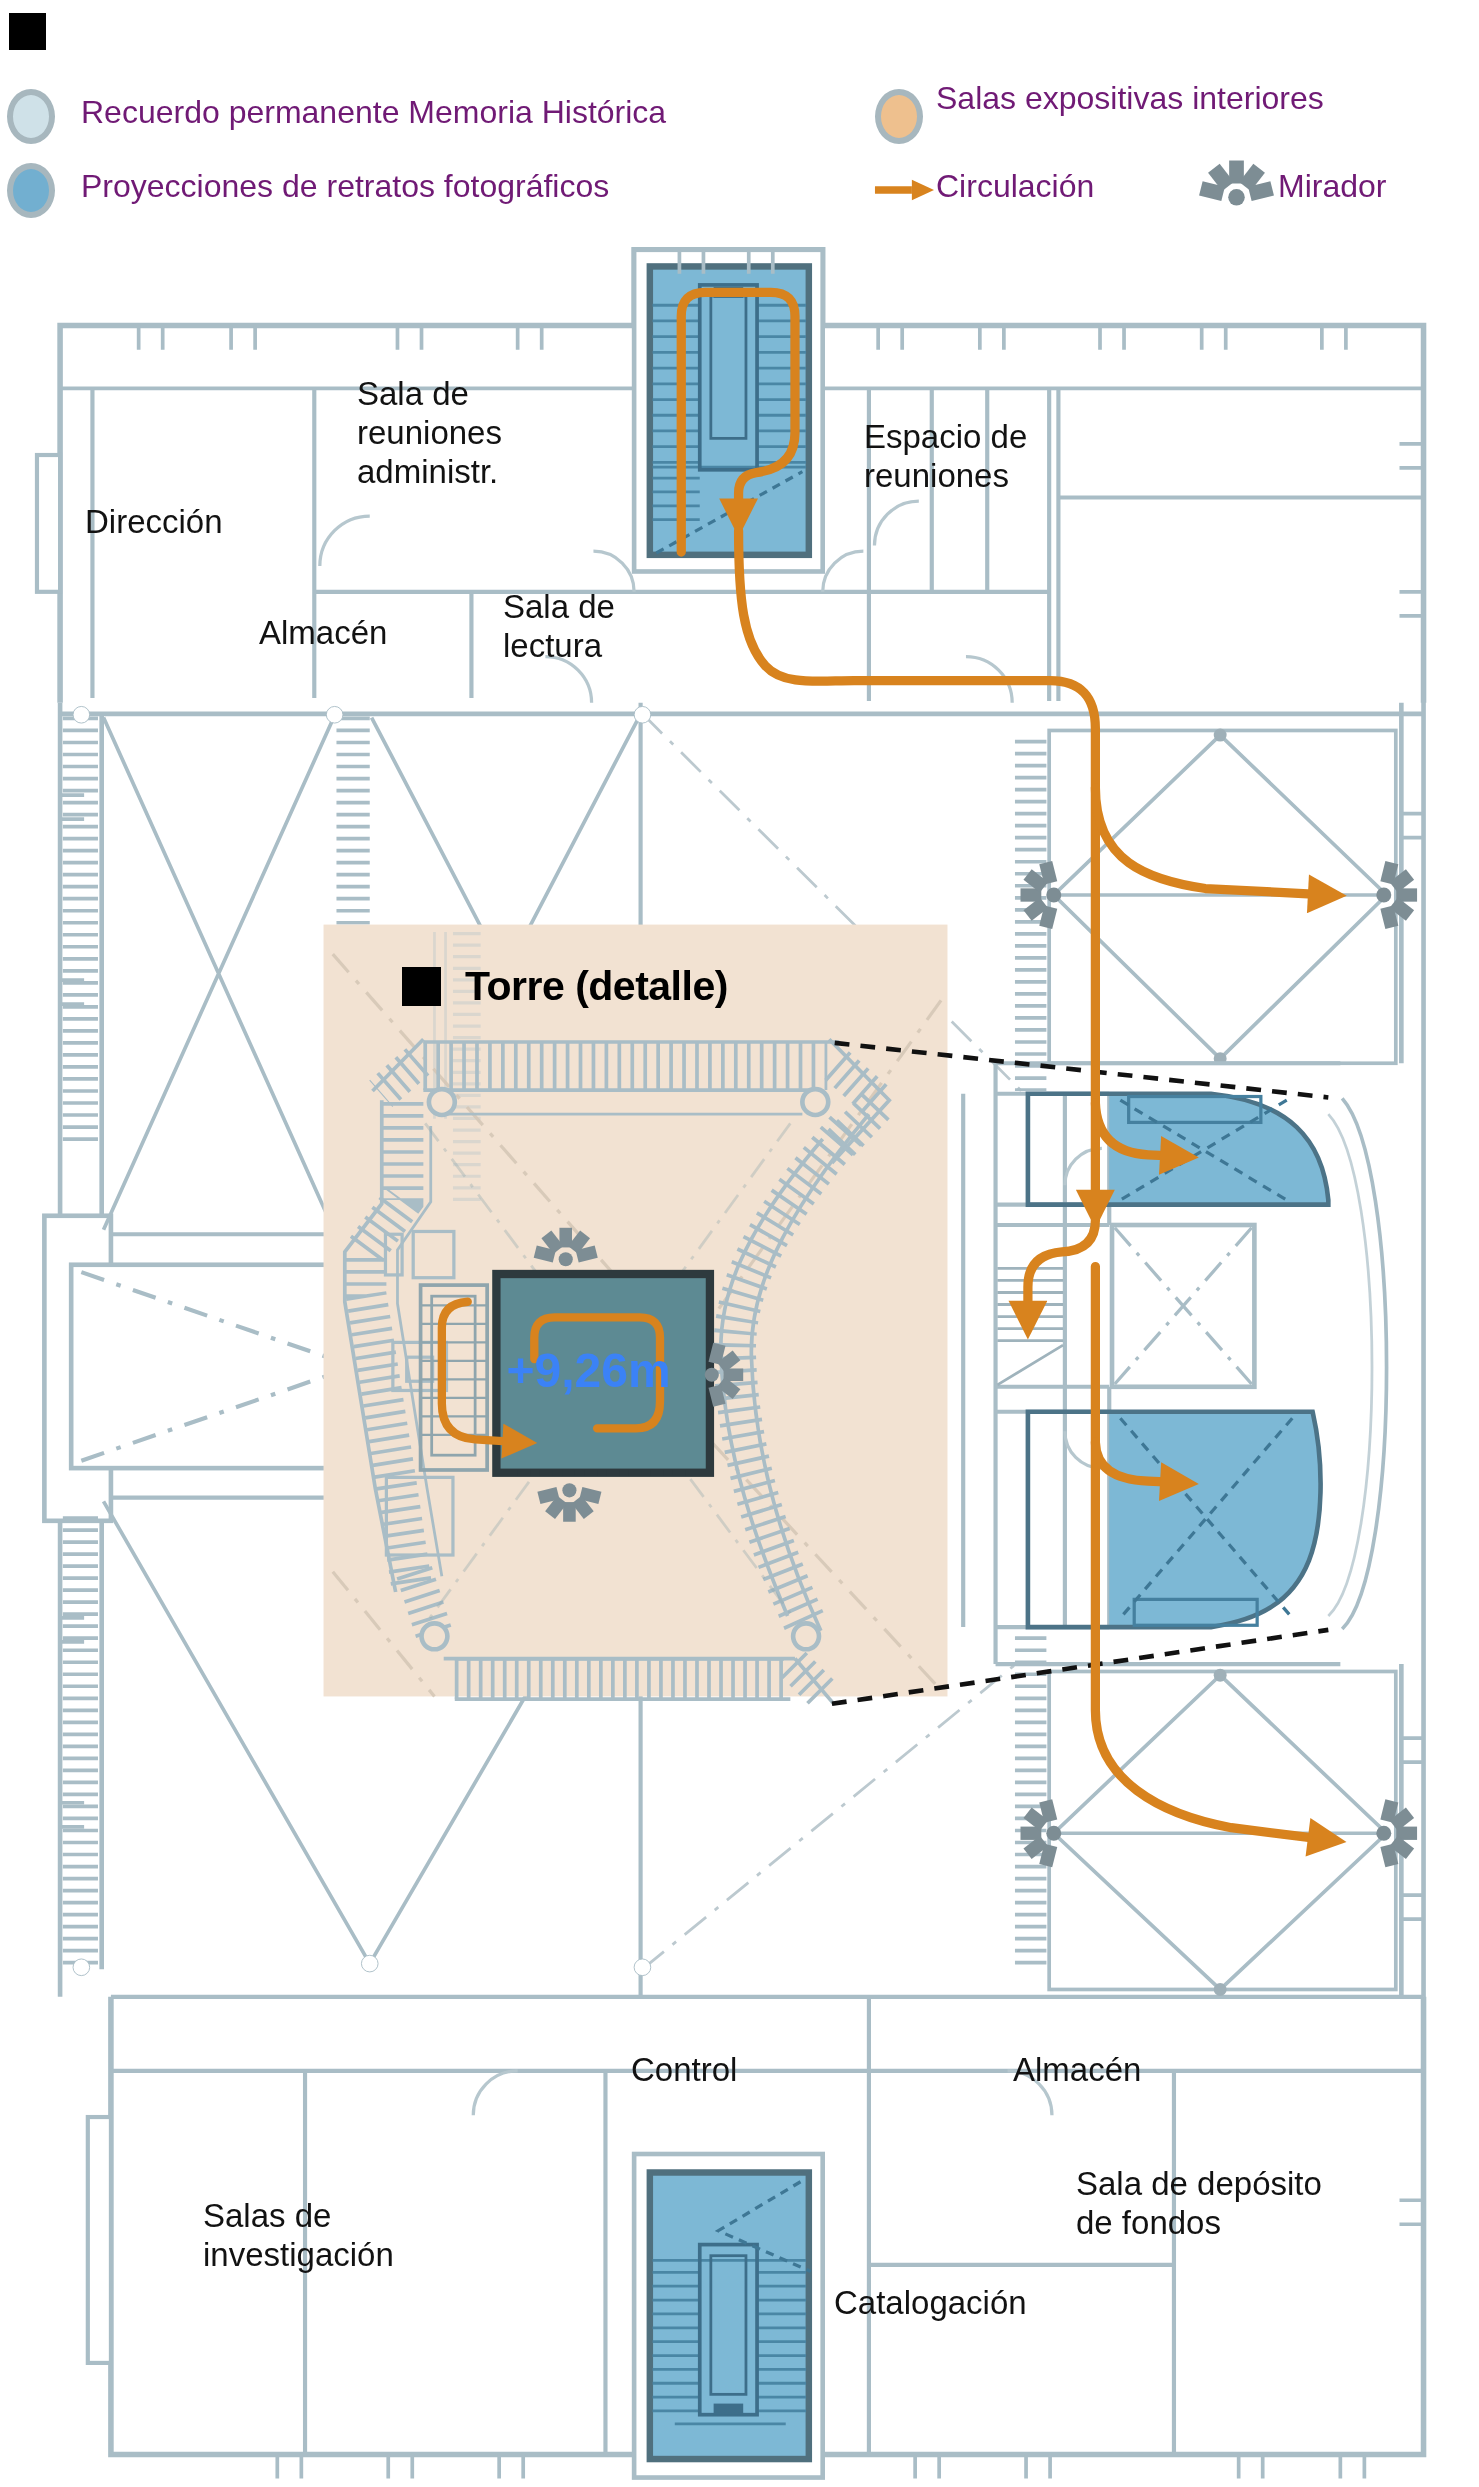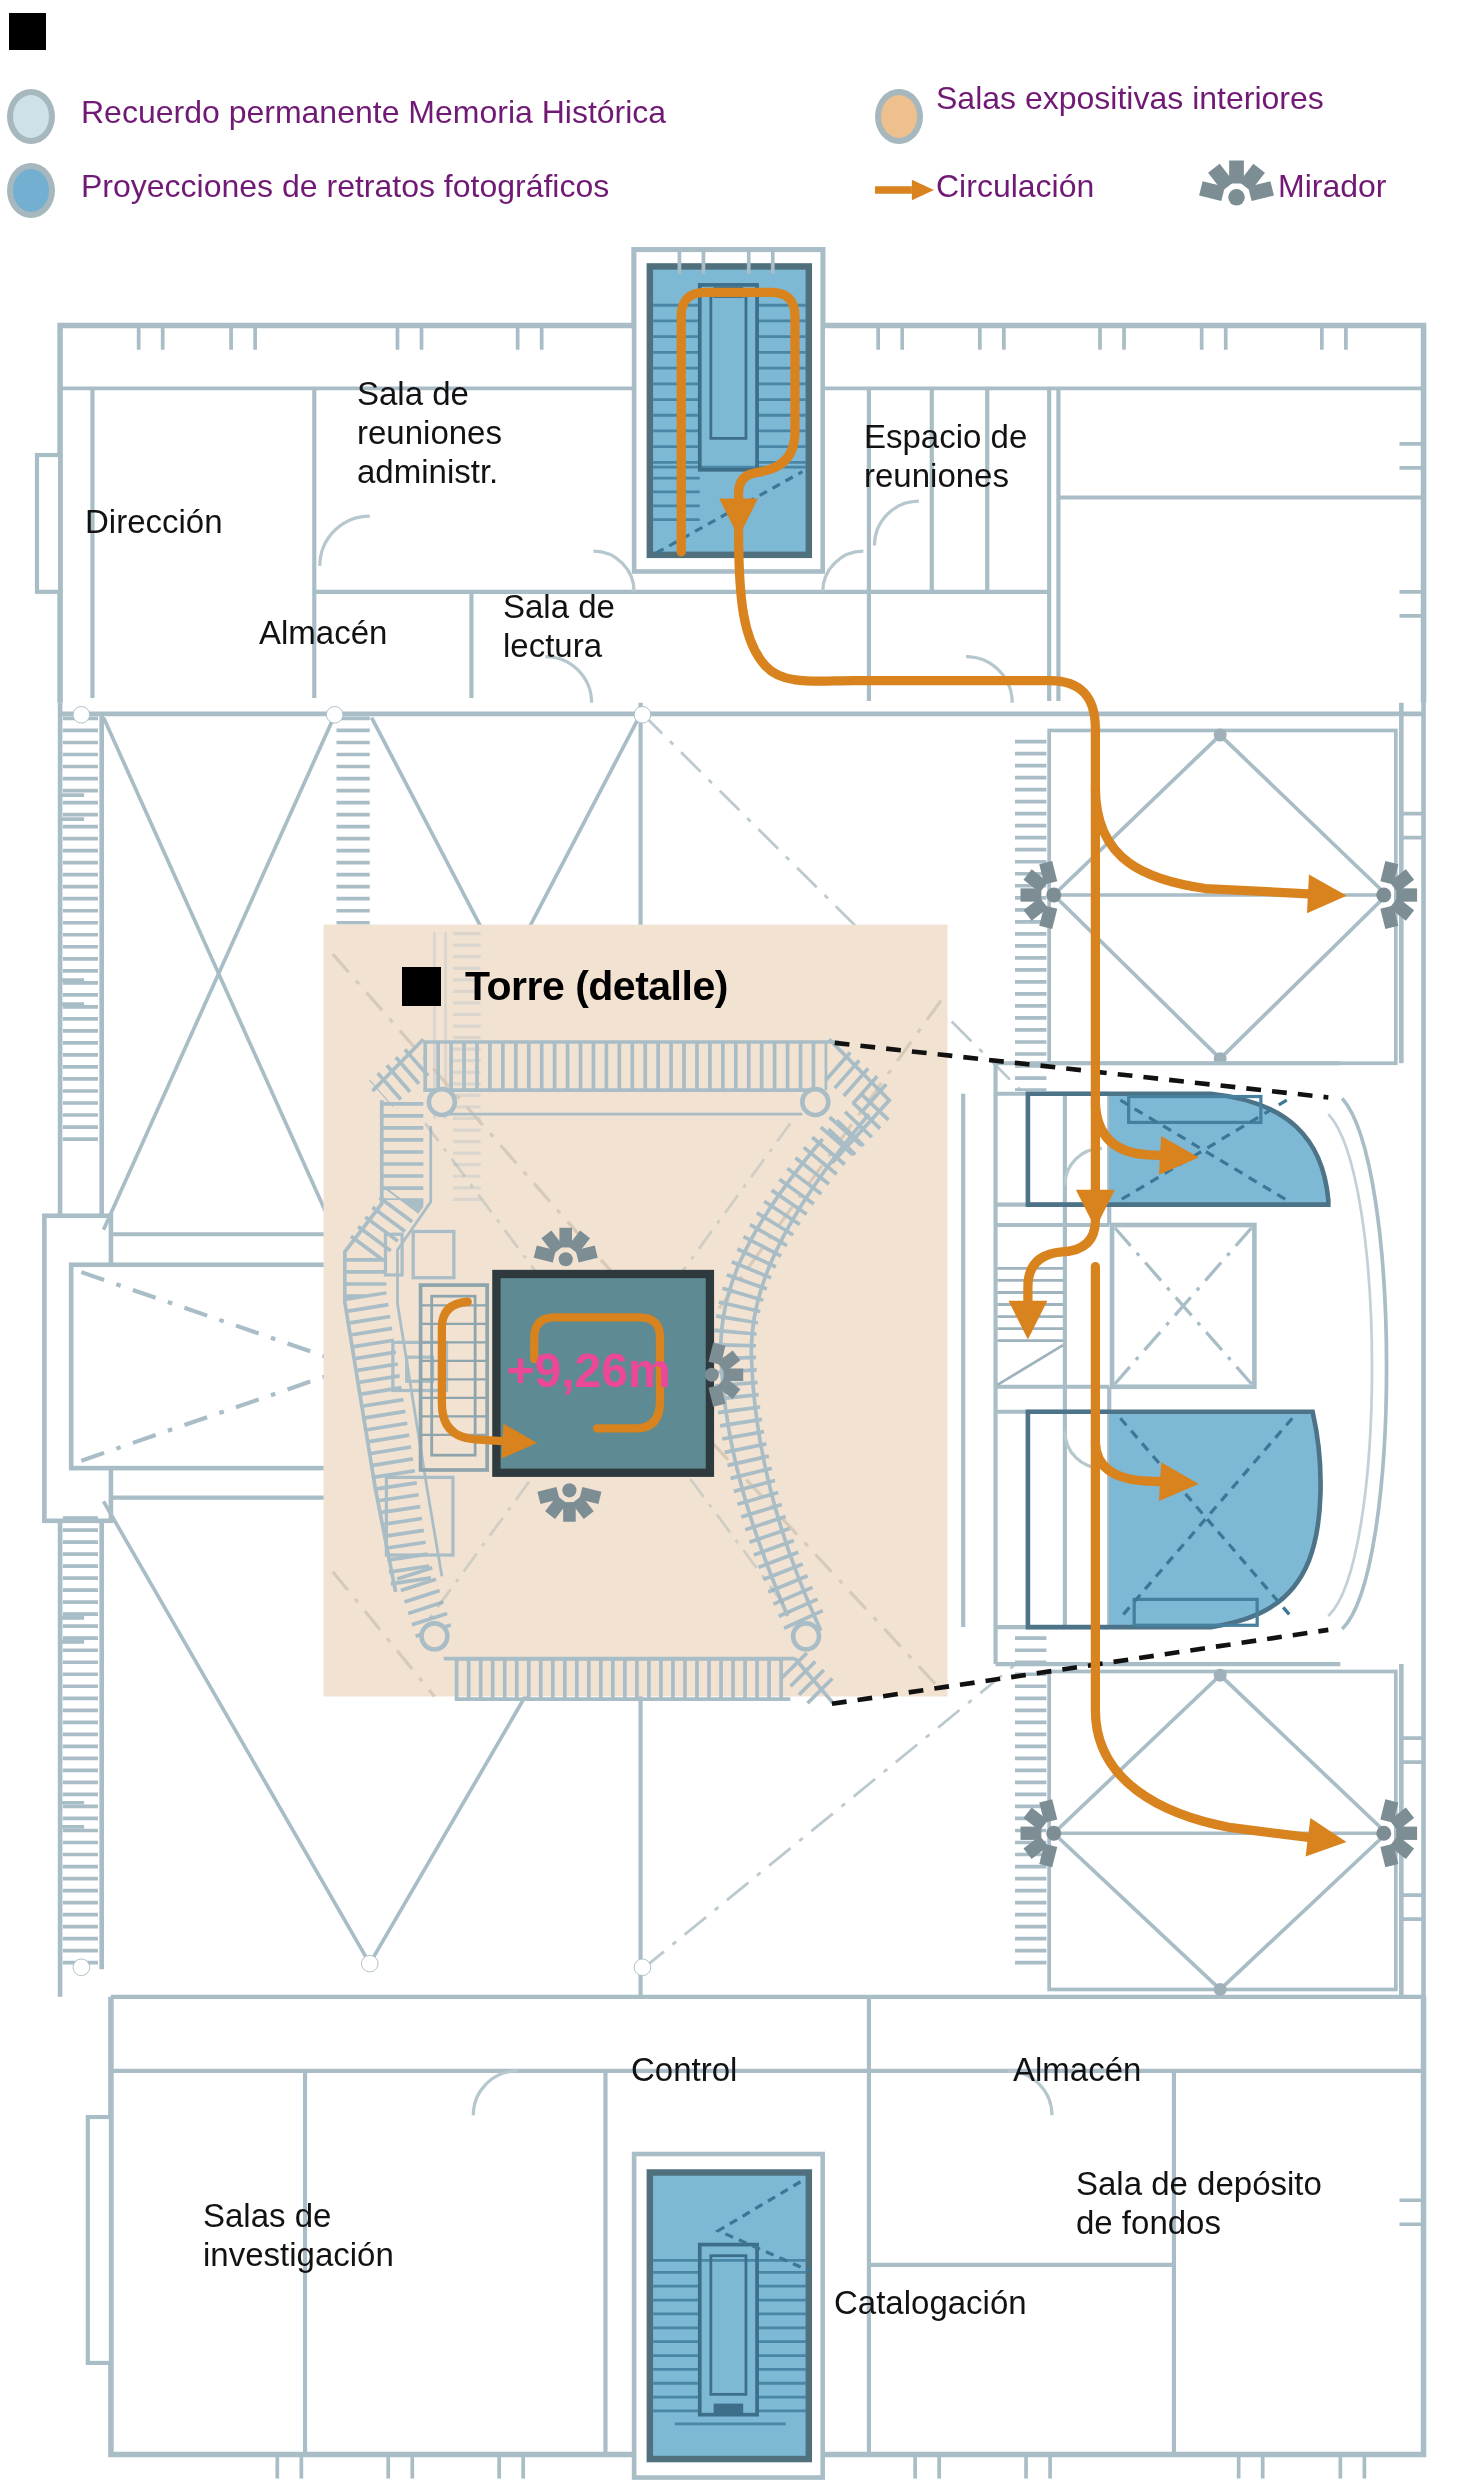--- a/index.html
+++ b/index.html
@@ -14,21 +14,21 @@
   .sw-recuerdo{left:7.4px;top:89px;background:#cfe1e8;}
   .sw-proyecciones{left:7.4px;top:163px;background:#72afd0;}
   .sw-salas{left:875px;top:89px;background:#eec08e;}
   .legend-arrow{position:absolute;left:873px;top:178px;}
   .legend-fan{position:absolute;left:1196px;top:155px;}
   .room-label{position:absolute;font-size:33px;line-height:1.18;color:#121212;white-space:pre-line;margin-top:22px;}
   .inset-title{position:absolute;left:354px;top:963px;display:flex;align-items:center;gap:24px;margin-left:48px;}
   .inset-bullet{width:39px;height:39px;background:#000;flex:0 0 auto;}
   .inset-title-text{font-size:41px;font-weight:bold;color:#000;letter-spacing:-0.5px;}
   .elevation-label{position:absolute;left:483px;top:1343px;width:211px;text-align:center;
-                   font-size:48px;font-weight:bold;color:#ec4899;}
+                   font-size:48px;font-weight:bold;color:#3b82f6;}
 </style>
 </head>
 <body>
 
 <div class="page">
 
   <svg width="0" height="0" style="position:absolute" aria-hidden="true">
     <defs>
       <g id="fan">
         <circle cx="0" cy="0" r="9" fill="#7d8d94"></circle>

